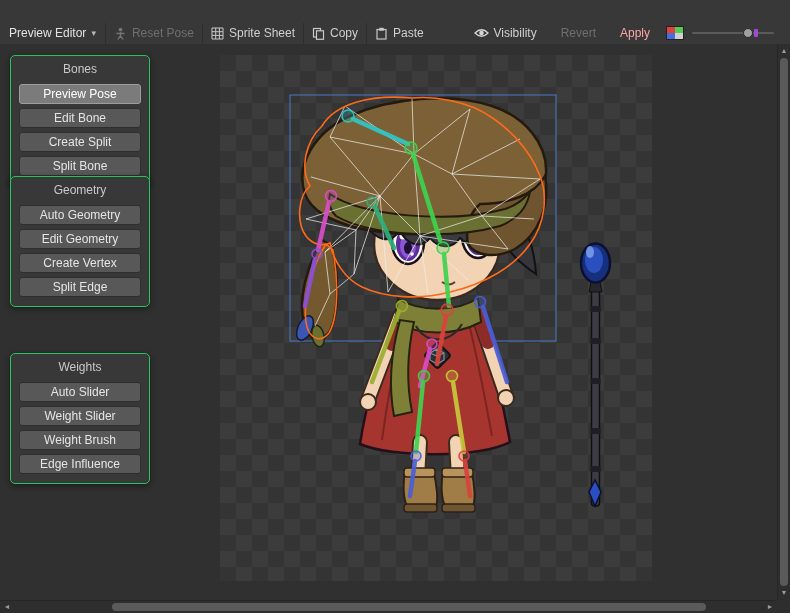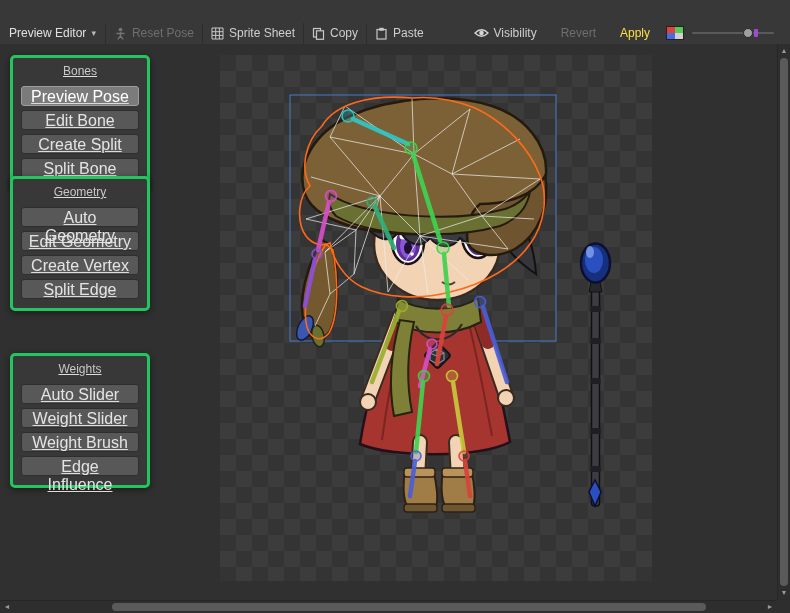--- a/index.html
+++ b/index.html
@@ -17,21 +17,21 @@
   
   .toolbar{position:absolute;top:22px;left:0;right:0;height:22px;background:#383838;
            border-bottom:1px solid #282828;display:flex;align-items:center;}
   .dropdown{display:flex;align-items:center;gap:5px;padding:0 9px;height:100%;color:#e0e0e0;}
   .caret{font-size:9px;color:#b8b8b8;}
   .tbtn{display:flex;align-items:center;gap:5px;height:21px;padding:0 8px;background:transparent;
         border:none;color:#cfcfcf;font:inherit;cursor:default;}
   .sep{border-left:1px solid #2d2d2d;border-radius:0;}
   .tbtn.disabled{color:#6e6e6e;}
   .tbtn.disabled .ticon{opacity:.45;}
-  .tbtn.semi{color:#fde047;justify-content:flex-end;}
+  .tbtn.semi{color:#fca5a5;justify-content:flex-end;}
   .ticon{display:flex;align-items:center;}
   .tb-right{margin-left:auto;display:flex;align-items:center;gap:8px;padding-right:16px;}
   .swatch{display:grid;grid-template-columns:8px 8px;grid-template-rows:6px 6px;border:1px solid #222;}
   .slider{position:relative;width:82px;height:14px;}
   .slider .track{position:absolute;left:0;right:0;top:6px;height:2px;background:#5a5a5a;border-radius:1px;}
   .slider .handle{position:absolute;left:62%;top:2px;width:10px;height:10px;border-radius:50%;
                   background:#a0a0a0;border:1px solid #2a2a2a;box-sizing:border-box;}
   .slider .marker{position:absolute;left:76%;top:3px;width:4px;height:8px;border-radius:1px;}
 
   
@@ -44,25 +44,25 @@
   svg.scene{position:absolute;left:0;top:0;width:777px;height:556px;}
   .mesh line{stroke-width:.9;opacity:.8;}
   .outline{fill:none;stroke-width:1.6;}
   .selrect{fill:none;stroke-width:1;}
   .bone{opacity:.92;}
   .bone line{stroke:currentColor;stroke-width:4.5;stroke-linecap:round;}
   .bone circle.joint{stroke:currentColor;stroke-width:1.6;fill:currentColor;fill-opacity:.3;}
   .bone circle.tip{fill:currentColor;}
 
   
-  .panel{position:absolute;left:10px;width:140px;background:#383838;border:3px solid #22c55e;
-         border-radius:5px;box-shadow:0 2px 6px rgba(0,0,0,.45);padding:3px 8px 9px;box-sizing:border-box;text-decoration:underline;}
+  .panel{position:absolute;left:10px;width:140px;background:#383838;border:1px solid #22c55e;
+         border-radius:5px;box-shadow:0 2px 6px rgba(0,0,0,.45);padding:3px 8px 9px;box-sizing:border-box;}
   .panel-title{text-align:center;color:#c8c8c8;padding:3px 0 4px;}
   .pbtn{display:block;width:100%;height:20px;margin-top:4px;background:#585858;border:1px solid #2e2e2e;
-        border-radius:3px;color:#e4e4e4;font:inherit;font-size:16px;cursor:default;}
+        border-radius:3px;color:#e4e4e4;font:inherit;font-size:12px;cursor:default;}
   .pbtn.active{background:#7b7b7b;border-color:#9d9d9d;color:#ffffff;}
 
   
   .vscroll{position:absolute;top:44px;right:0;width:13px;bottom:13px;background:#2e2e2e;border-left:1px solid #262626;box-sizing:border-box;}
   .hscroll{position:absolute;left:0;right:13px;bottom:0;height:13px;background:#2e2e2e;border-top:1px solid #262626;box-sizing:border-box;}
   .corner{position:absolute;right:0;bottom:0;width:13px;height:13px;background:#2e2e2e;}
   .sarrow{position:absolute;color:#9a9a9a;font-size:7px;line-height:12px;width:12px;text-align:center;}
   .vthumb{position:absolute;left:2px;right:2px;top:14px;bottom:14px;background:#5a5a5a;border-radius:4px;}
   .hthumb{position:absolute;top:2px;bottom:2px;left:112px;width:594px;background:#5a5a5a;border-radius:4px;}
 </style>

